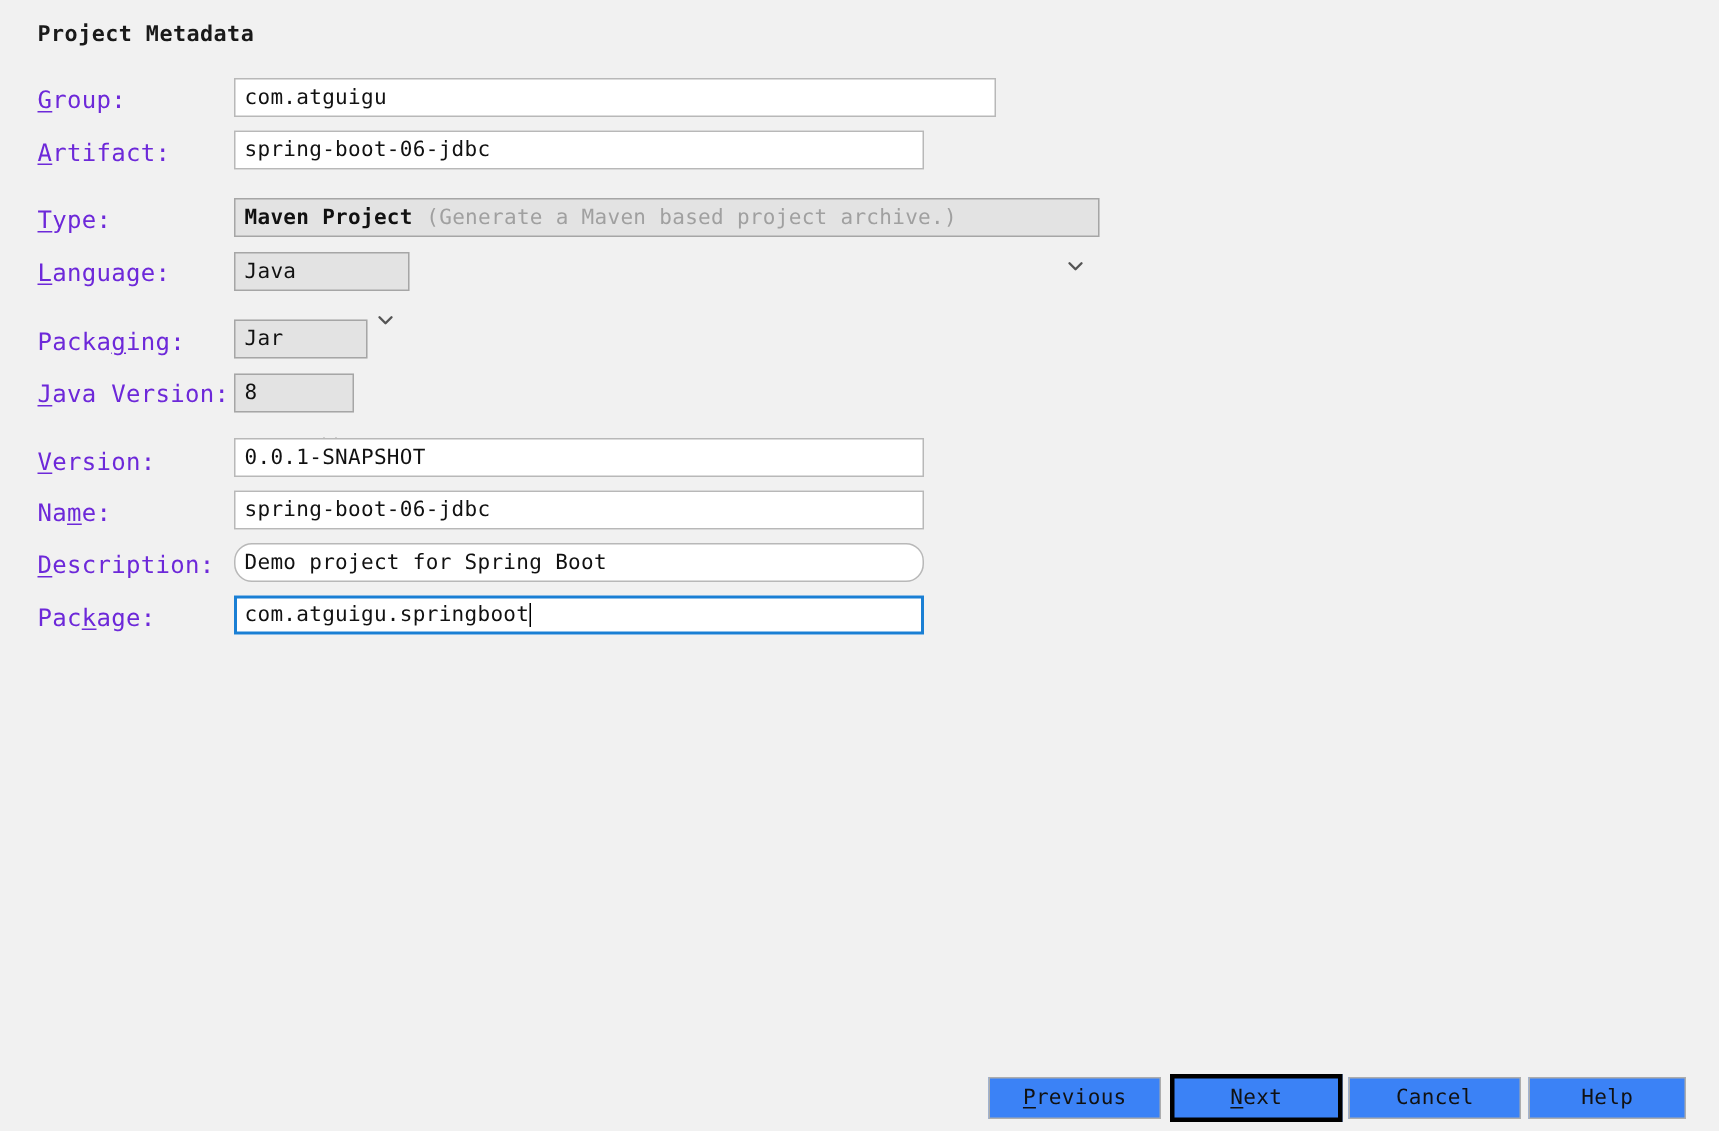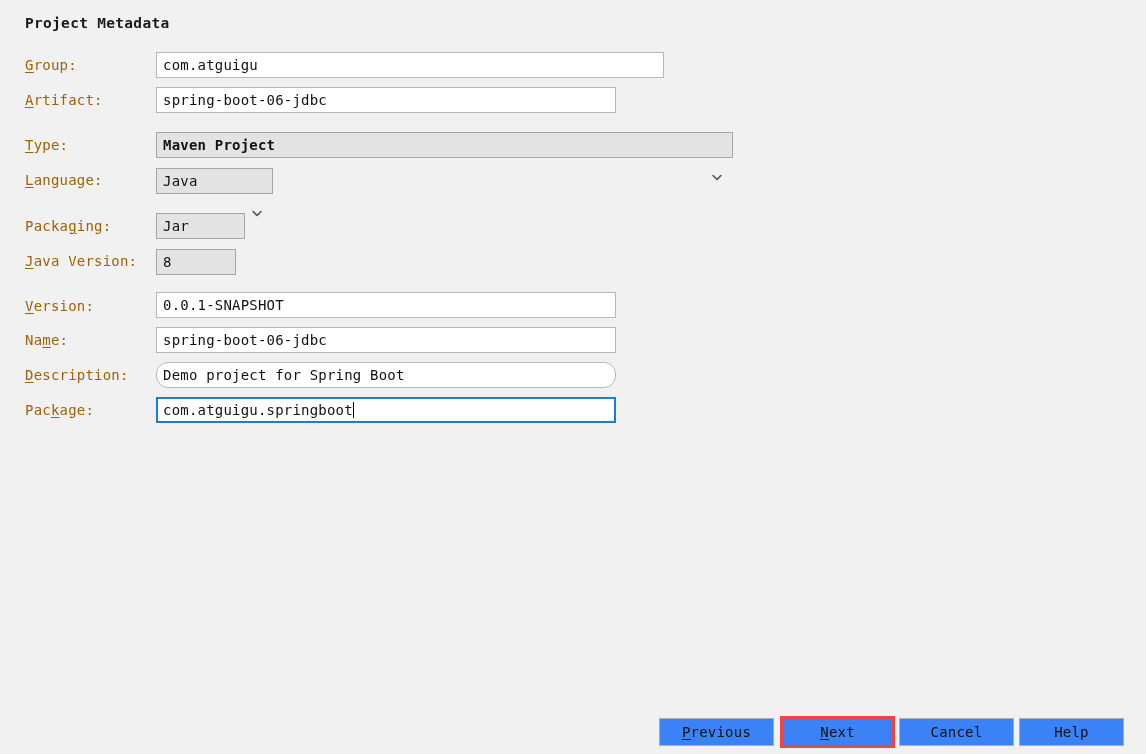--- a/index.html
+++ b/index.html
@@ -24,22 +24,22 @@
     top: 15px;
     font-size: 14.5px;
     font-weight: bold;
     letter-spacing: 0.3px;
     color: #1a1a1a;
   }
 
   .field-label {
     position: absolute;
     left: 25px;
-    font-size: 14px;
-    color: #a16207;
+    font-size: 16px;
+    color: #6d28d9;
     white-space: pre;
     letter-spacing: 0.2px;
   }
   .mn { text-decoration: underline; text-underline-offset: 2px; }
 
   .text-field {
     position: absolute;
     left: 156px;
     height: 26px;
     background: #ffffff;
@@ -110,21 +110,21 @@
     display: flex;
     align-items: center;
     justify-content: center;
     font-size: 14px;
     color: #111111;
     font-family: "DejaVu Sans Mono", monospace;
     letter-spacing: 0.2px;
     white-space: pre;
   }
   .btn.focused {
-    border: 3px solid #ef4444;
+    border: 3px solid #000000;
     top: 716px;
     height: 32px;
   }
 </style>
 </head>
 <body>
 
 <div id="page-title">Project Metadata</div>
 
 <div class="field-label" style="top:57px;"><span class="mn">G</span>roup:</div>
@@ -133,20 +133,21 @@
 </div>
 
 <div class="field-label" style="top:92px;"><span class="mn">A</span>rtifact:</div>
 <div class="text-field" style="top:87px; width:460px;">
   <span>spring-boot-06-jdbc</span>
 </div>
 
 <div class="field-label" style="top:137px;"><span class="mn">T</span>ype:</div>
 <div class="combo type-combo" style="top:132px; width:577px;">
   <span class="combo-text">Maven Project</span>
+  <span class="combo-hint">(Generate a Maven based project archive.)</span>
   <span class="spacer"></span>
   <span class="chev">
     <svg width="14" height="14" viewBox="0 0 14 14">
         <path d="M3 5.5 L7 9.5 L11 5.5" fill="none" stroke="#555555" stroke-width="1.6" stroke-linecap="round" stroke-linejoin="round"></path>
       </svg>
   </span>
 </div>
 
 <div class="field-label" style="top:172px;"><span class="mn">L</span>anguage:</div>
 <div class="combo" style="top:168px; width:117px;">

